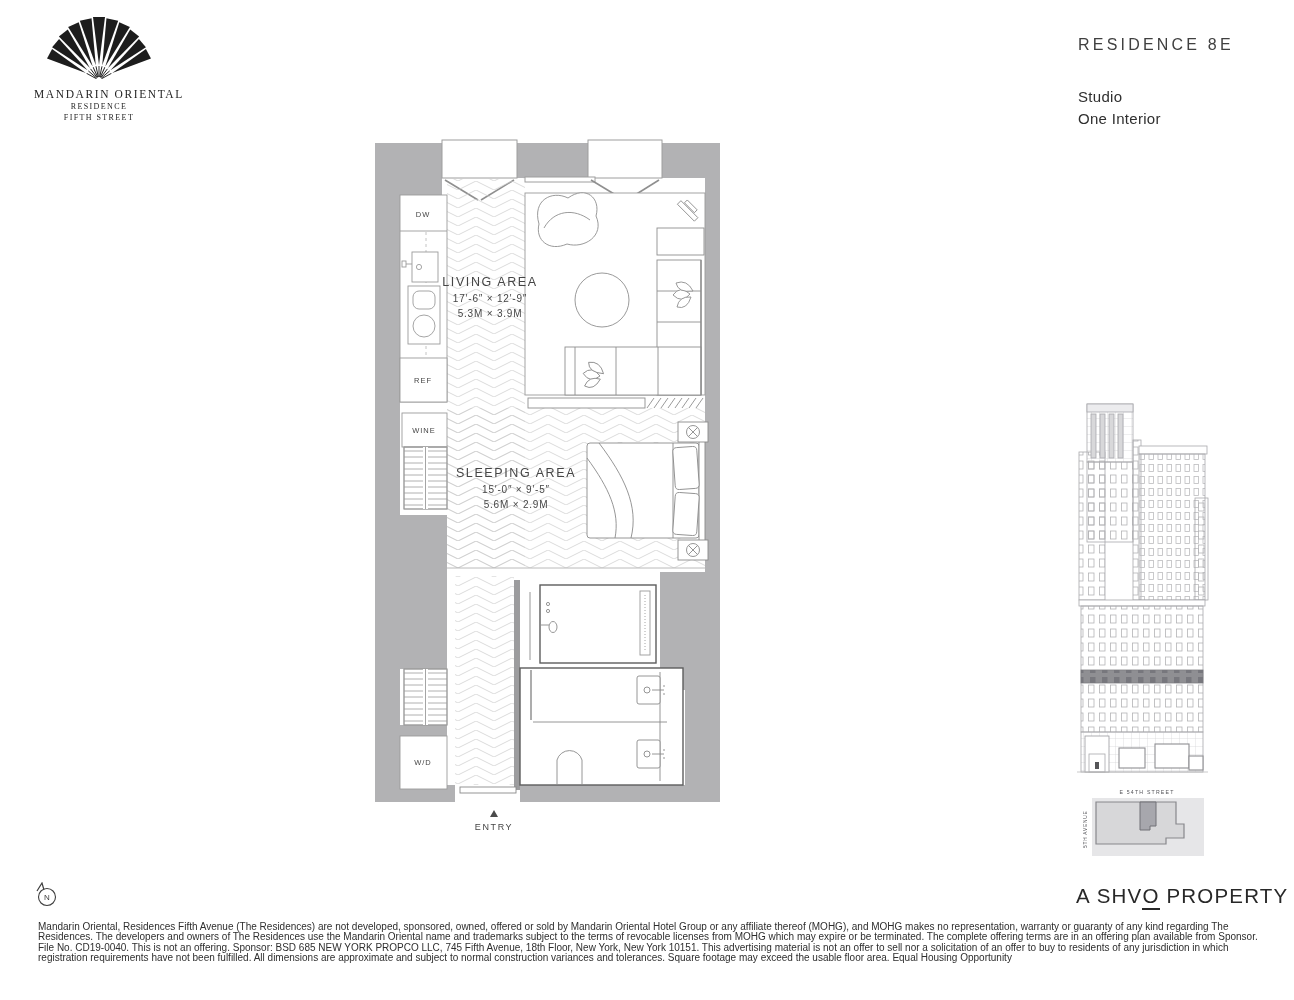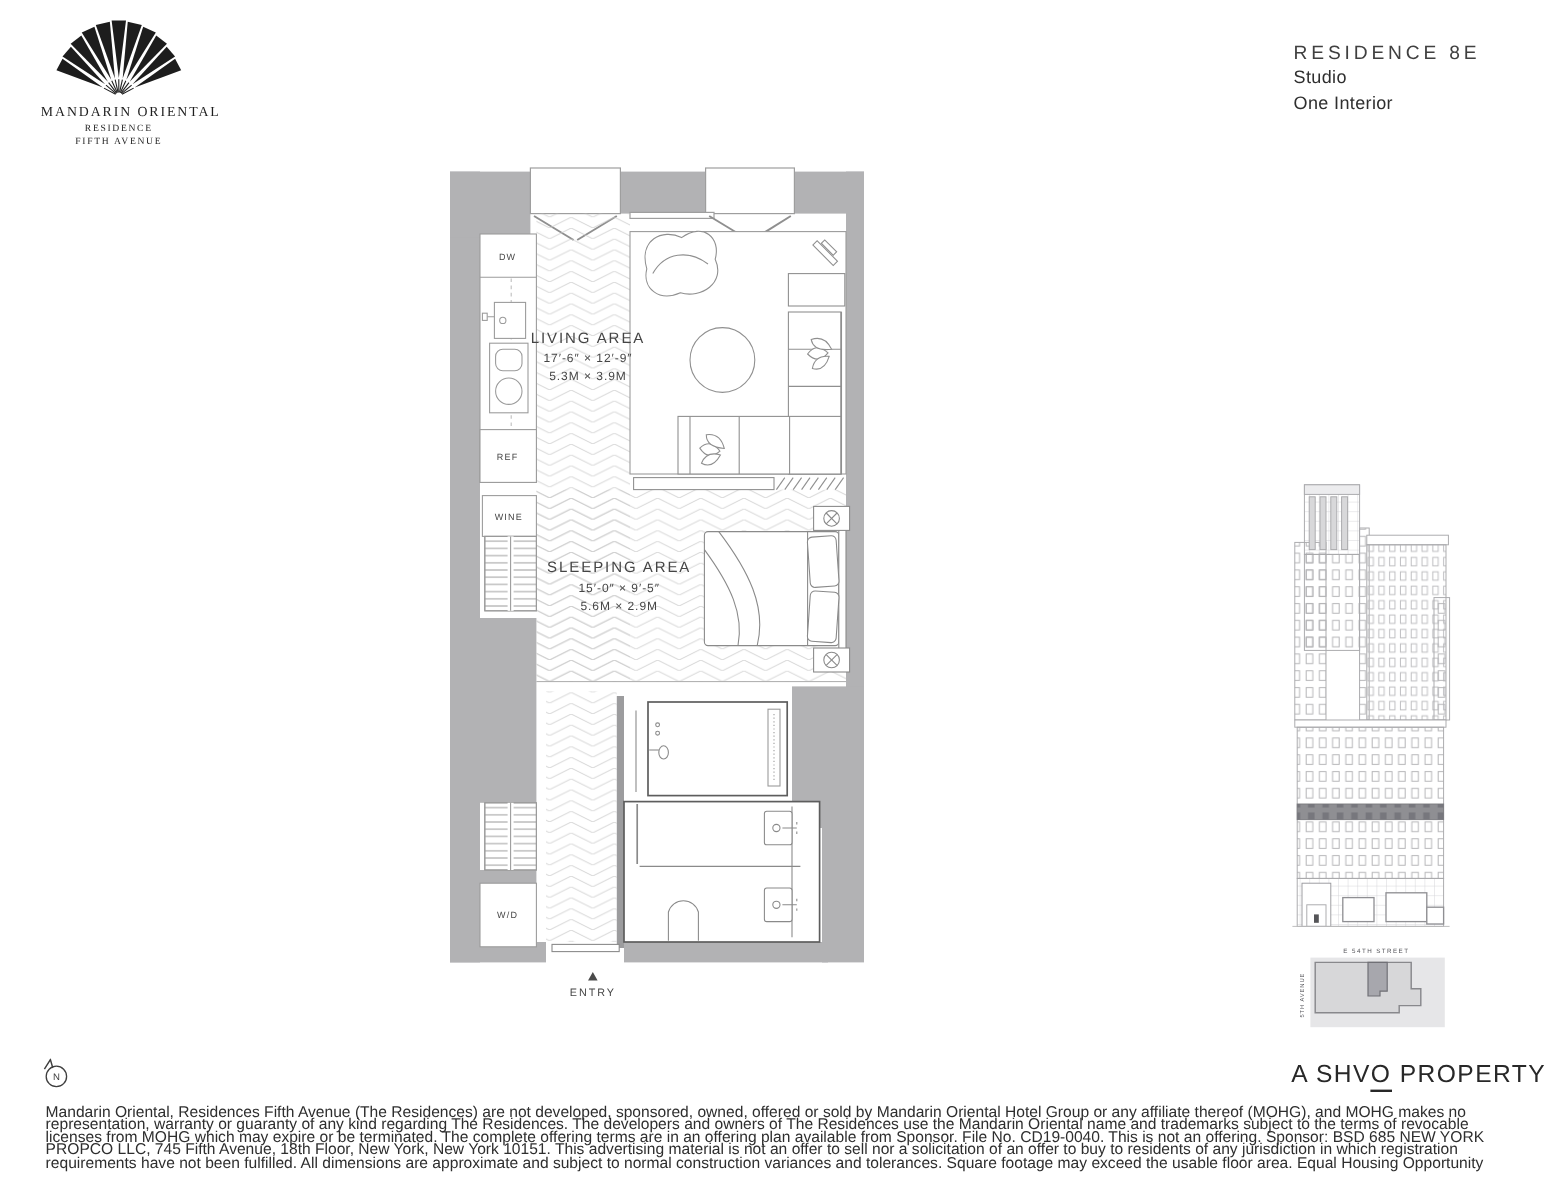--- a/index.html
+++ b/index.html
@@ -9,35 +9,35 @@
   }
   
   .logo{position:absolute;left:34px;top:10px;width:130px;text-align:center;}
   .logo .fan{display:block;margin:0 auto 4px auto;}
   .logo .brand1{font-family:"Liberation Serif",serif;font-size:11.5px;letter-spacing:1.6px;color:#1e1e1e;white-space:nowrap;}
   .logo .brand2,.logo .brand3{font-family:"Liberation Serif",serif;font-size:8px;letter-spacing:1.4px;color:#1e1e1e;margin-top:2px;}
   
   .hdr{position:absolute;left:1078px;top:36px;width:186px;color:#3a3a3a;}
   .hdr .res{font-size:16px;letter-spacing:3.2px;color:#404040;}
   .hdr .suite{margin-top:33px;font-size:16px;letter-spacing:3.2px;line-height:22px;}
-  .hdr .layout{font-size:15px;letter-spacing:.3px;line-height:22px;color:#2f2f2f;}
+  .hdr .layout{margin-top:32px;font-size:15px;letter-spacing:.3px;line-height:22px;color:#2f2f2f;}
   .hdr .meta{margin-top:30px;font-size:13px;letter-spacing:.3px;line-height:21px;color:#2f2f2f;}
   
   .plan{position:absolute;left:368px;top:136px;}
   .plan text{font-family:"Liberation Sans",sans-serif;fill:#454545;}
   
   .elev{position:absolute;left:1075px;top:402px;}
   .minimap{position:absolute;left:1078px;top:786px;}
   .minimap text{font-family:"Liberation Sans",sans-serif;fill:#55555a;}
   
   .shvo{position:absolute;left:1076px;top:884px;font-size:20.5px;font-weight:normal;
         letter-spacing:1.2px;color:#282828;white-space:nowrap;}
   .shvo .u{border-bottom:2px solid #282828;padding-bottom:1px;}
   .compass{position:absolute;left:33px;top:882px;}
-  .disclaimer{position:absolute;left:38px;top:922px;width:1222px;font-size:13px;
+  .disclaimer{position:absolute;left:38px;top:922px;width:1222px;font-size:10px;
         line-height:10.4px;color:#2e2e2e;}
 </style>
 </head>
 <body>
 
 <div class="logo">
   <svg class="fan" width="122" height="74" viewBox="0 0 122 74">
     <g transform="translate(61,70)" fill="#1d1d1d" stroke="none">
       <g>
         <path d="M0,-15 L-5.4,-56 L5.4,-56 Z" transform="rotate(-62)"></path>
@@ -62,21 +62,21 @@
         <line x1="0" y1="-3" x2="0" y2="-14" transform="rotate(12.4)"></line>
         <line x1="0" y1="-3" x2="0" y2="-14" transform="rotate(24.8)"></line>
         <line x1="0" y1="-3" x2="0" y2="-14" transform="rotate(37.2)"></line>
         <line x1="0" y1="-3" x2="0" y2="-14" transform="rotate(49.6)"></line>
         <line x1="0" y1="-3" x2="0" y2="-14" transform="rotate(62)"></line>
       </g>
     </g>
   </svg>
   <div class="brand1">MANDARIN ORIENTAL</div>
   <div class="brand2">RESIDENCE</div>
-  <div class="brand3">FIFTH AVENUE</div>
+  <div class="brand3">FIFTH STREET</div>
 </div>
 
 <div class="hdr">
   <div class="res">RESIDENCE 8E</div>
   <div class="layout">
     <div>Studio</div>
     <div>One Interior</div>
   </div>
 </div>
 

